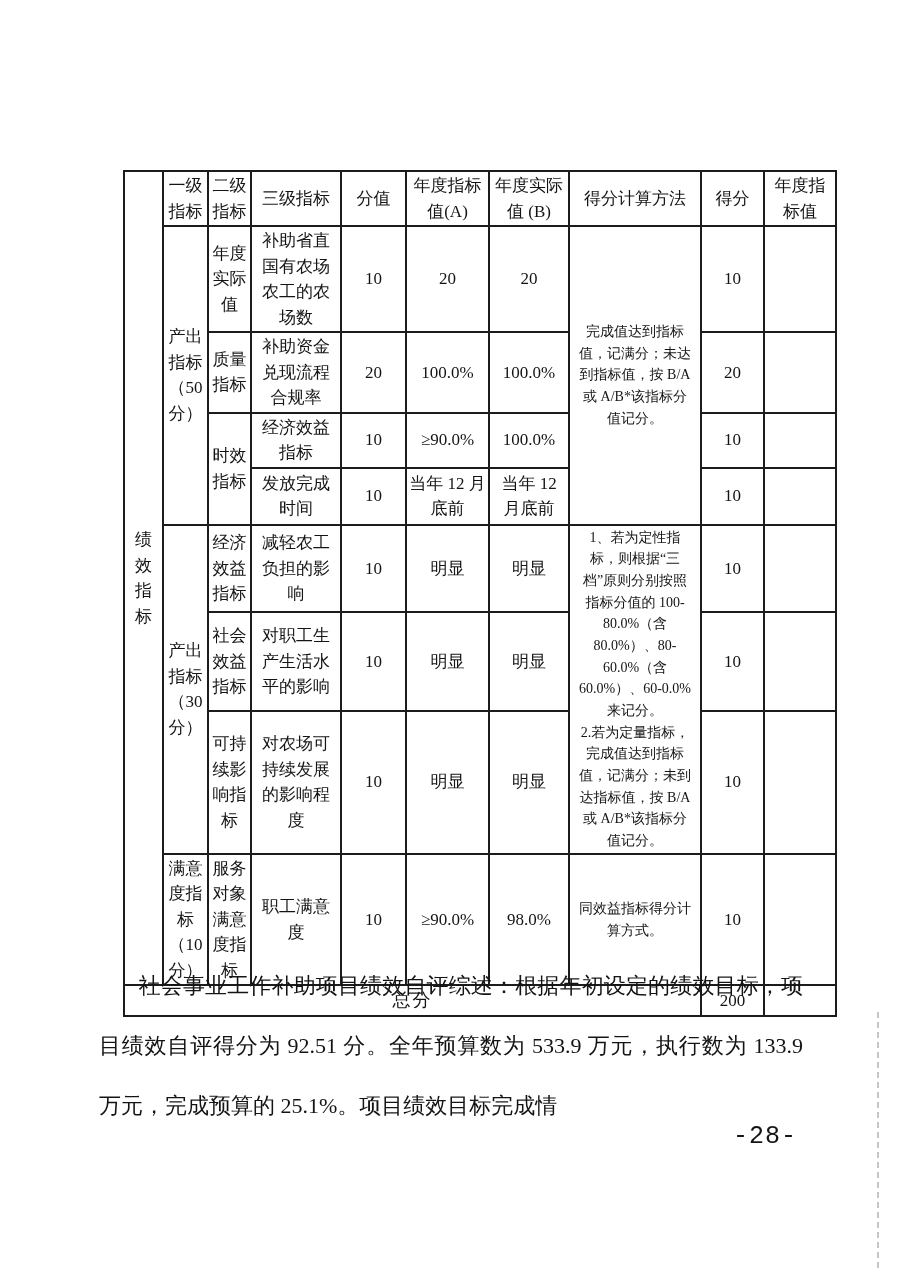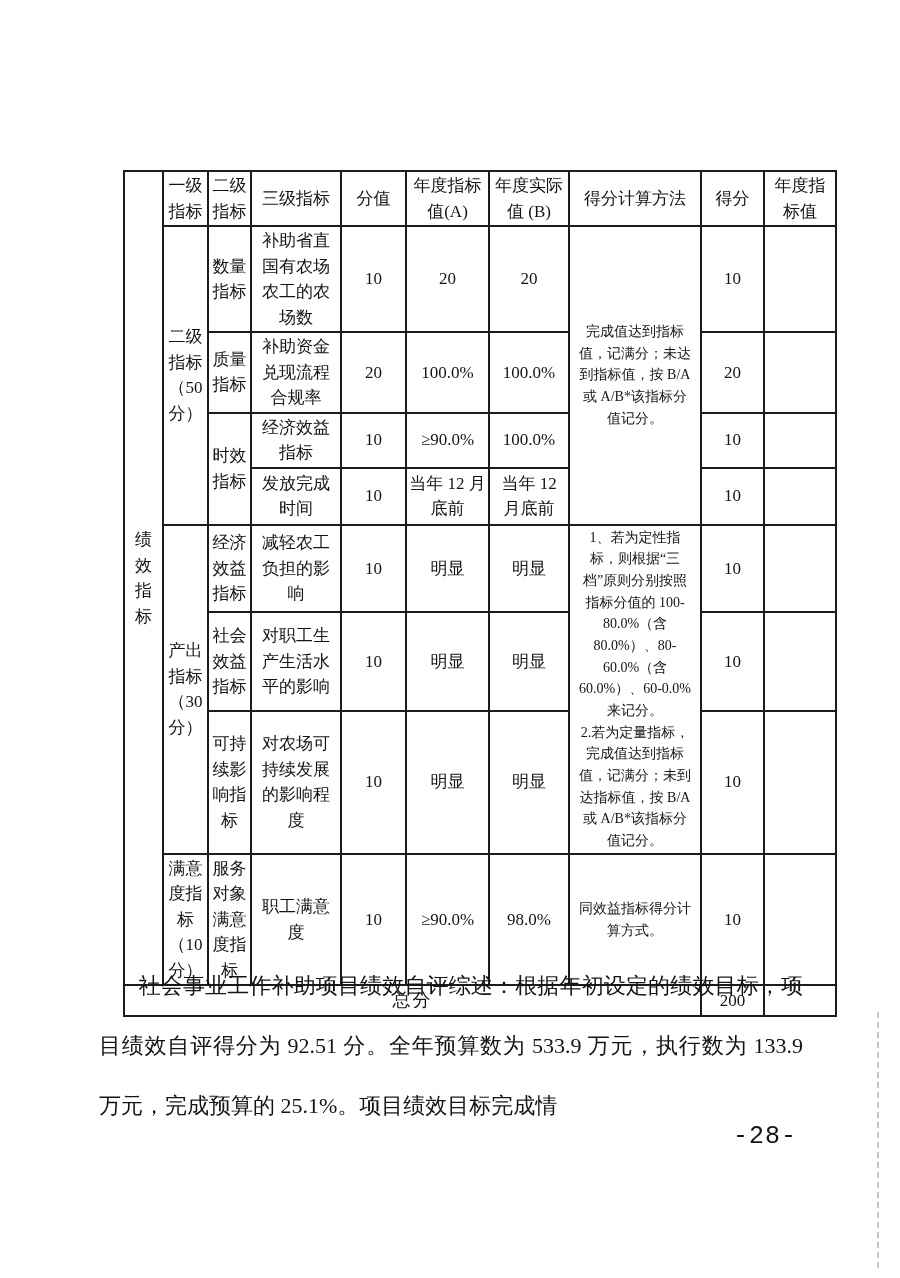--- a/index.html
+++ b/index.html
@@ -104,22 +104,22 @@
         <td>三级指标</td>
         <td>分值</td>
         <td>年度指标值(A)</td>
         <td>年度实际值 (B)</td>
         <td>得分计算方法</td>
         <td>得分</td>
         <td>年度指标值</td>
       </tr>
 
       <tr style="height:73px">
-        <td rowspan="4">二级指标（50分）</td>
-        <td>数量指标</td>
+        <td rowspan="4">产出指标（50分）</td>
+        <td>年度实际值</td>
         <td>补助省直国有农场农工的农场数</td>
         <td class="num-cell">10</td>
         <td class="num-cell">20</td>
         <td class="num-cell">20</td>
         <td rowspan="4" class="method-cell">完成值达到指标值，记满分；未达到指标值，按 B/A 或 A/B*该指标分值记分。</td>
         <td class="num-cell">10</td>
         <td></td>
       </tr>
       <tr style="height:72px">
         <td>质量指标</td>

